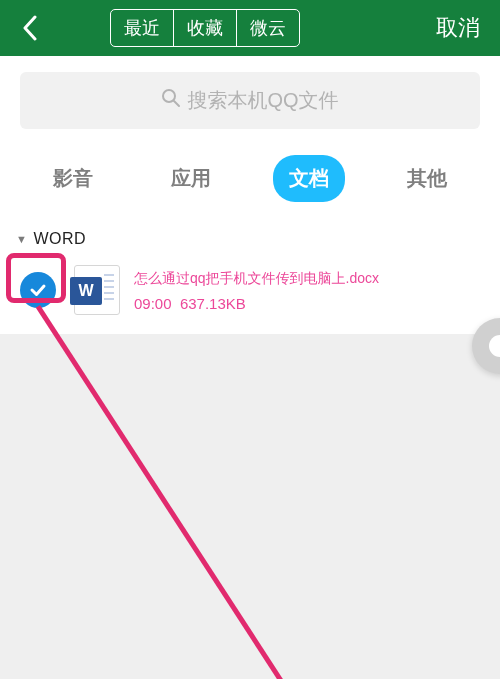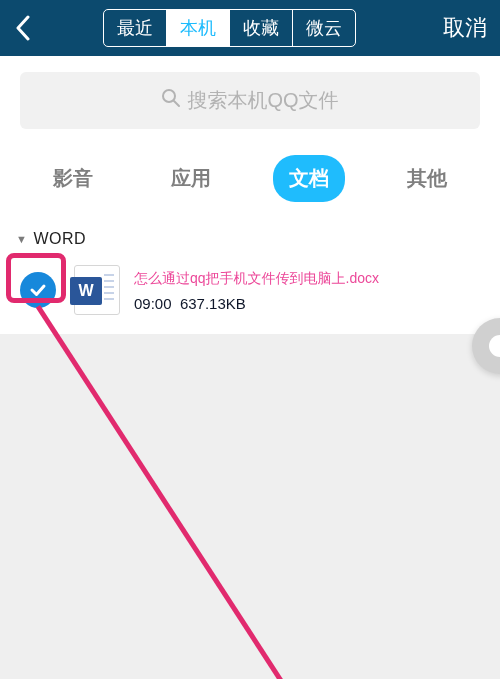--- a/index.html
+++ b/index.html
@@ -9,25 +9,25 @@
     }
     body {
       width: 500px;
       height: 679px;
       font-family: -apple-system, "Helvetica Neue", Arial, sans-serif;
       background: #efefef;
       position: relative;
       overflow: hidden;
     }
     .header {
-      background: #0c4a6e;
+      background: #15803d;
       height: 56px;
       display: flex;
       align-items: center;
-      padding: 0 3px;
+      padding: 0 10px;
       font-family: Liberation Serif, serif;
     }
     .back-btn {
       width: 40px;
       height: 56px;
       display: flex;
       align-items: center;
       justify-content: center;
     }
     .segmented {
@@ -181,21 +181,21 @@
       margin-left: 14px;
       flex: 1;
     }
     .file-name {
       font-size: 14px;
       color: #ec4899;
       line-height: 1.45;
     }
     .file-meta {
       font-size: 15px;
-      color: #0f172a;
+      color: #ec4899;
       margin-top: 6px;
     }
     .fab {
       position: absolute;
       right: -28px;
       top: 318px;
       width: 56px;
       height: 56px;
       border-radius: 50%;
       background: #d0d0d0;
@@ -228,21 +228,20 @@
 <body>
 
 <div class="header">
   <div class="back-btn">
     <svg width="16" height="26" viewBox="0 0 16 26">
         <path d="M13 2 L3 13 L13 24" stroke="#fff" stroke-width="3" fill="none" stroke-linecap="round" stroke-linejoin="round"></path>
       </svg>
   </div>
   <div class="segmented">
     <div class="seg-item">最近</div>
-    <div class="seg-item active">本机</div>
     <div class="seg-item">收藏</div>
     <div class="seg-item">微云</div>
   </div>
   <div class="cancel-btn">取消</div>
 </div>
 
 <div class="search-section">
   <div class="search-box">
     <span class="icn">
       <svg width="20" height="20" viewBox="0 0 20 20">

